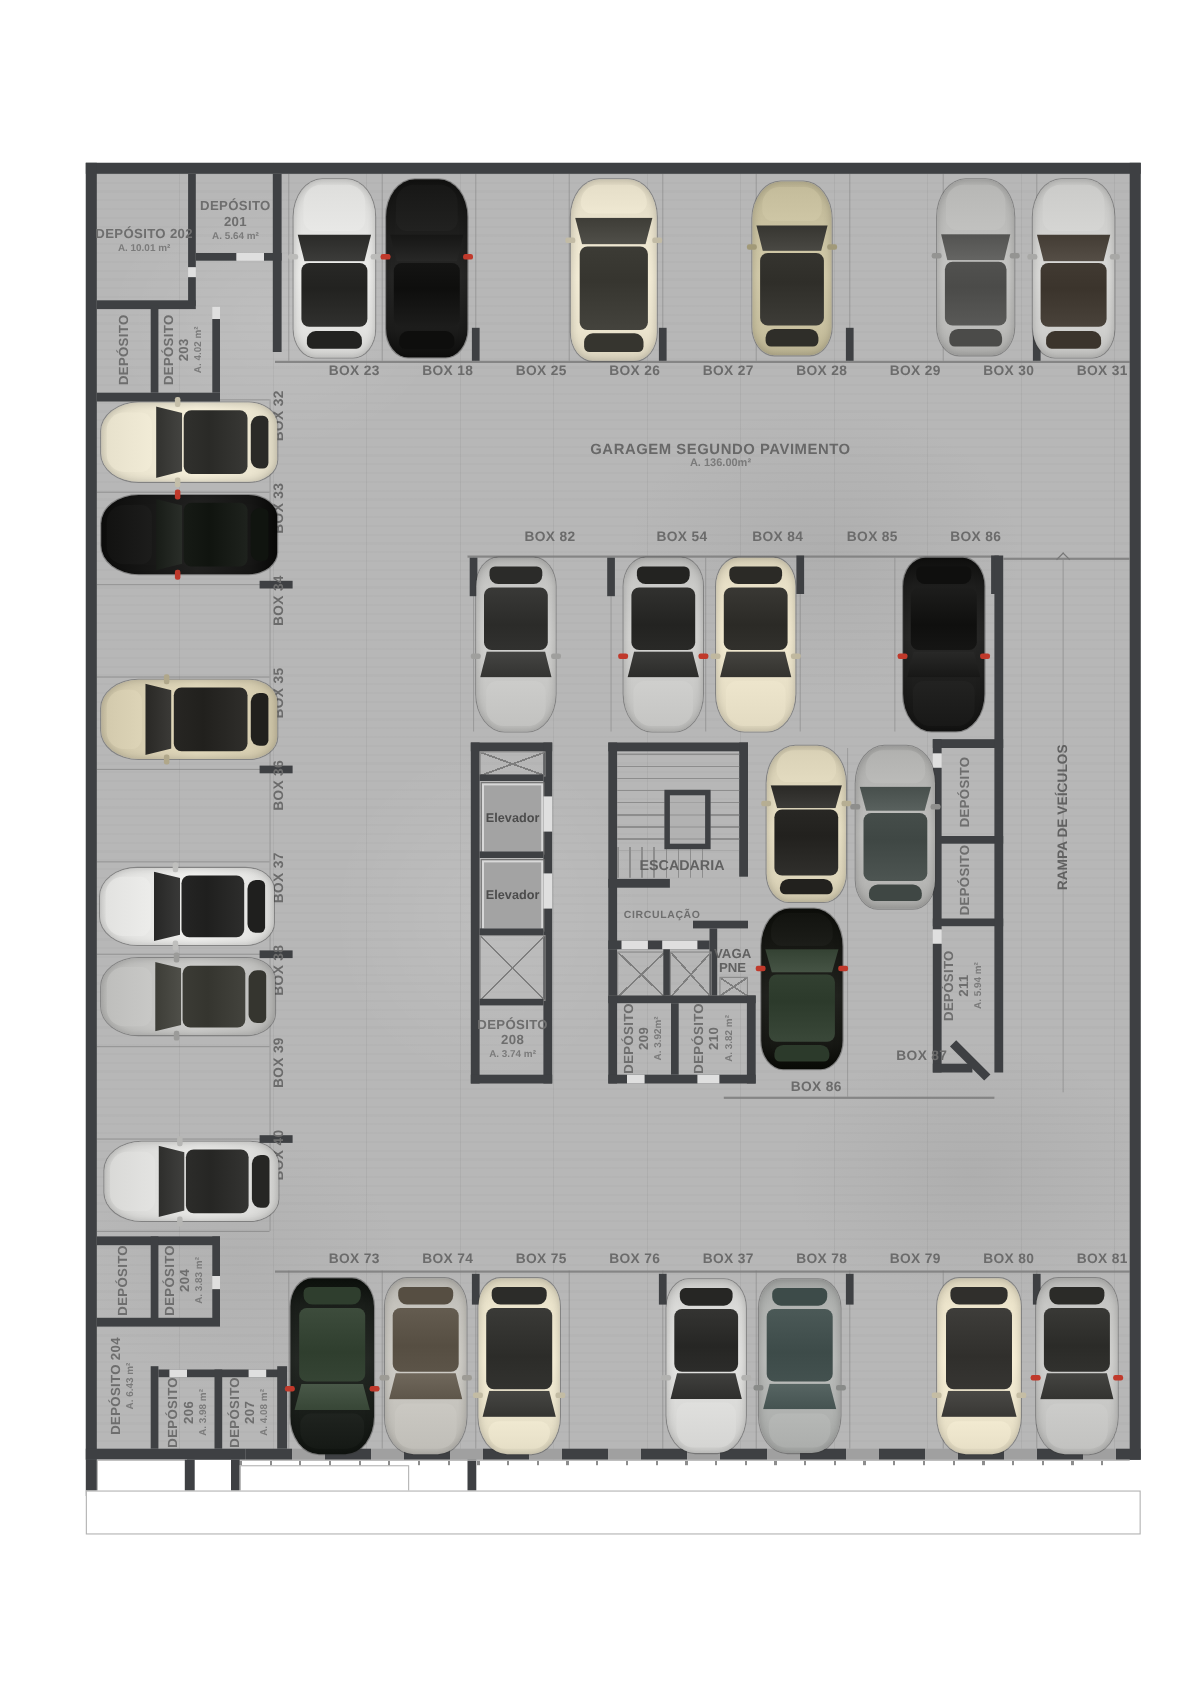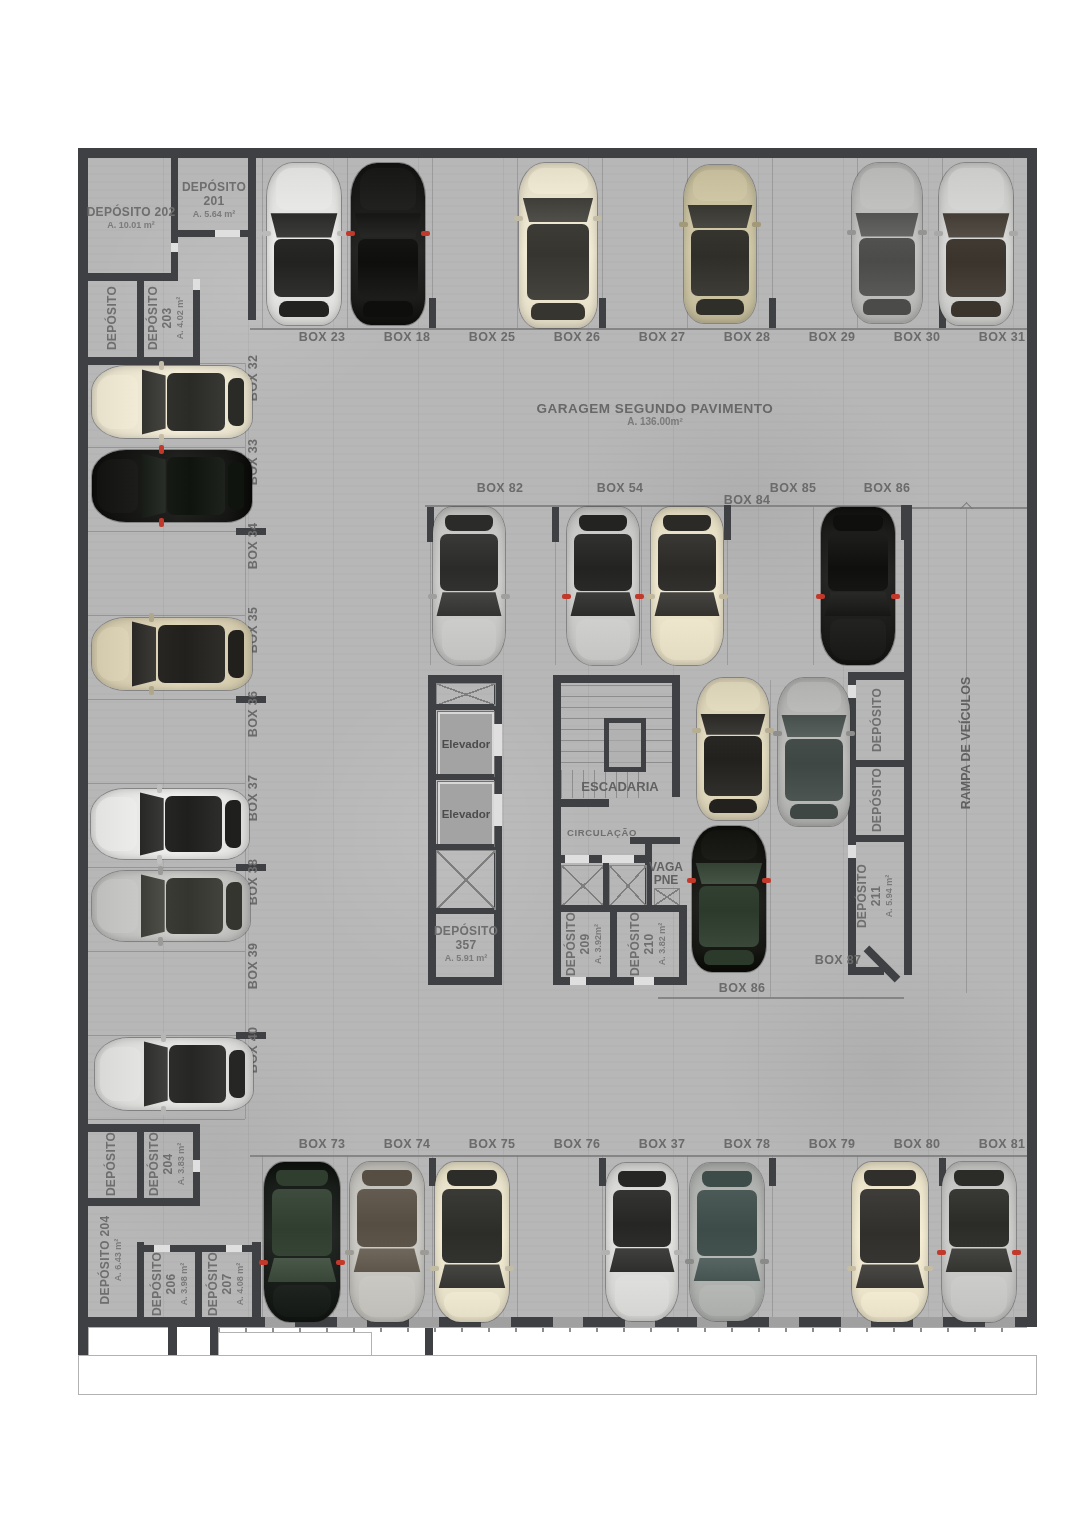--- a/index.html
+++ b/index.html
@@ -171,22 +171,22 @@
     <div class="cab" style="left:360px;top:634px;width:52px;height:60px;">
       <span>Elevador</span>
     </div>
     <div class="door" style="left:416px;top:576px;width:8px;height:32px;"></div>
     <div class="door" style="left:416px;top:646px;width:8px;height:32px;"></div>
     <div class="w" style="left:358px;top:696px;width:58px;height:6px;"></div>
     <div class="xbox" style="left:358px;top:702px;width:58px;height:58px;"></div>
     <div class="w" style="left:358px;top:760px;width:58px;height:6px;"></div>
     <div class="dep" style="left:388px;top:796px;">
       <div class="nm">DEPÓSITO</div>
-      <div class="nm">357</div>
-      <div class="ar">A. 5.91 m²</div>
+      <div class="nm">208</div>
+      <div class="ar">A. 3.74 m²</div>
     </div>
 
     <div class="w" style="left:475px;top:527px;width:127px;height:8px;"></div>
     <div class="w" style="left:475px;top:527px;width:8px;height:188px;"></div>
     <div class="w" style="left:594px;top:527px;width:8px;height:122px;"></div>
     <div class="treads-h" style="left:483px;top:537px;width:111px;height:88px;"></div>
     <div class="treads-v" style="left:483px;top:622px;width:82px;height:28px;"></div>
     <div class="landing" style="left:526px;top:570px;width:32px;height:44px;"></div>
     <div class="core-lbl" style="left:542px;top:638px;font-size:13px;">ESCADARIA</div>
     <div class="w" style="left:475px;top:651px;width:56px;height:8px;"></div>
@@ -304,21 +304,21 @@
         <div class="lbl vrot" style="left: 175px; top: 314px;">BOX 33</div>
         <div class="lbl vrot" style="left: 175px; top: 398px;">BOX 34</div>
         <div class="lbl vrot" style="left: 175px; top: 482px;">BOX 35</div>
         <div class="lbl vrot" style="left: 175px; top: 566px;">BOX 36</div>
         <div class="lbl vrot" style="left: 175px; top: 650px;">BOX 37</div>
         <div class="lbl vrot" style="left: 175px; top: 734px;">BOX 38</div>
         <div class="lbl vrot" style="left: 175px; top: 818px;">BOX 39</div>
         <div class="lbl vrot" style="left: 175px; top: 902px;">BOX 40</div>
         <div class="lbl" style="left: 422px; top: 340px;">BOX 82</div>
         <div class="lbl" style="left: 542px; top: 340px;">BOX 54</div>
-        <div class="lbl" style="left: 629px; top: 352px; margin-left: 40px;">BOX 84</div>
+        <div class="lbl" style="left: 629px; top: 340px;">BOX 84</div>
         <div class="lbl" style="left: 715px; top: 340px;">BOX 85</div>
         <div class="lbl" style="left: 809px; top: 340px;">BOX 86</div>
         <div class="lbl" style="left: 664px; top: 840px;">BOX 86</div>
         <div class="lbl" style="left: 760px; top: 812px;">BOX 87</div>
         <div class="lbl" style="left: 244px; top: 996px;">BOX 73</div>
         <div class="lbl" style="left: 329px; top: 996px;">BOX 74</div>
         <div class="lbl" style="left: 414px; top: 996px;">BOX 75</div>
         <div class="lbl" style="left: 499px; top: 996px;">BOX 76</div>
         <div class="lbl" style="left: 584px; top: 996px;">BOX 37</div>
         <div class="lbl" style="left: 669px; top: 996px;">BOX 78</div>

